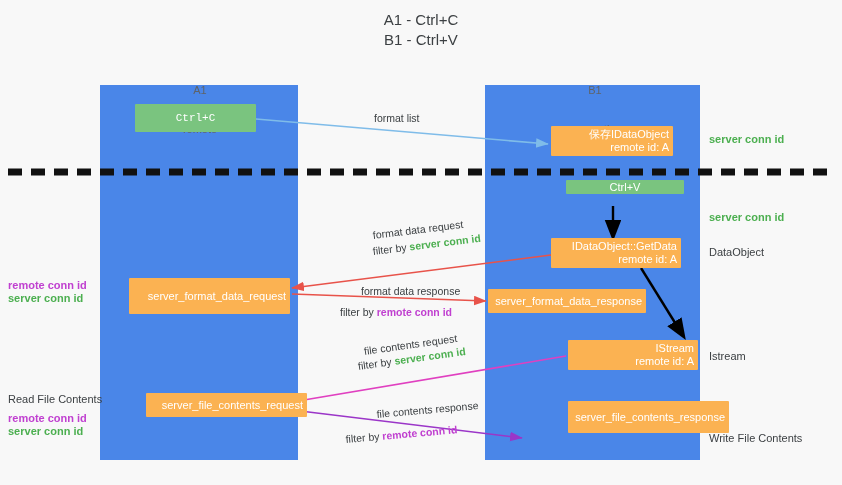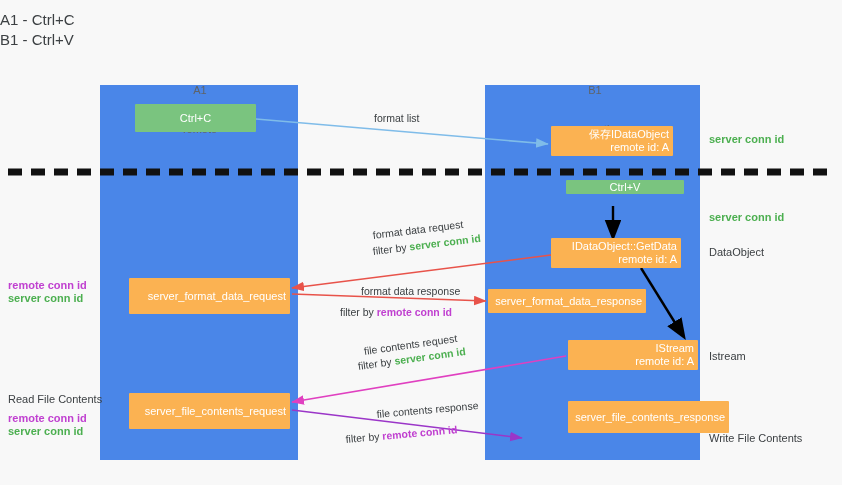--- a/index.html
+++ b/index.html
@@ -18,21 +18,21 @@
   #svg-layer {
     position: absolute;
     left: 0; top: 0;
     width: 842px; height: 485px;
     pointer-events: none;
   }
   .title {
     position: absolute;
     left: 0; right: 0;
     top: 10px;
-    text-align: left;
+    text-align: center;
     font-size: 15px;
     color: #3c4043;
     line-height: 20px;
     white-space: pre;
   }
   .col-head {
     position: absolute;
     text-align: center;
     font-size: 11px;
     color: #5f6368;
@@ -130,21 +130,21 @@
 
     <line x1="551" y1="255" x2="292" y2="288" stroke="#e8534a" stroke-width="1.6" marker-end="url(#ah-red)"></line>
 
     <line x1="292" y1="294" x2="486" y2="301" stroke="#e8534a" stroke-width="1.6" marker-end="url(#ah-red)"></line>
 
     <line x1="566" y1="356" x2="292" y2="402" stroke="#e040c0" stroke-width="1.6" marker-end="url(#ah-magenta)"></line>
 
     <line x1="292" y1="410" x2="522" y2="438" stroke="#9b36c8" stroke-width="1.6" marker-end="url(#ah-purple)"></line>
   </svg>
 
-  <div class="node green" style="left:135px; top:104px; width:121px; height:28px;">
+  <div class="node green" style="left:135px; top:104px; width:121px; height:28px;font-family:Liberation Mono, monospace;">
     <span>Ctrl+C</span>
   </div>
 
   <div class="node orange" style="left:551px; top:126px; width:122px; height:30px;">
     <span>保存IDataObject</span>
     <span>remote id: A</span>
   </div>
 
   <div class="node green" style="left:566px; top:180px; width:118px; height:14px;">
     <span>Ctrl+V</span>
@@ -161,21 +161,21 @@
 
   <div class="node orange" style="left:488px; top:289px; width:158px; height:24px;">
     <span>server_format_data_response</span>
   </div>
 
   <div class="node orange" style="left:568px; top:340px; width:130px; height:30px;">
     <span>IStream</span>
     <span>remote id: A</span>
   </div>
 
-  <div class="node orange" style="left:129px; top:393px; width:161px; height:36px;">
+  <div class="node orange" style="left:146px; top:393px; width:161px; height:24px;">
     <span>server_file_contents_request</span>
   </div>
 
   <div class="node orange" style="left:524px; top:401px; width:161px; height:32px;margin-left:44px;">
     <span>server_file_contents_response</span>
   </div>
 
   <div class="edge-label" style="left:374px; top:111px;">format list</div>
 
   <div class="edge-label rot" style="left:372px; top:228px; transform: rotate(-7deg);">format data request</div>

